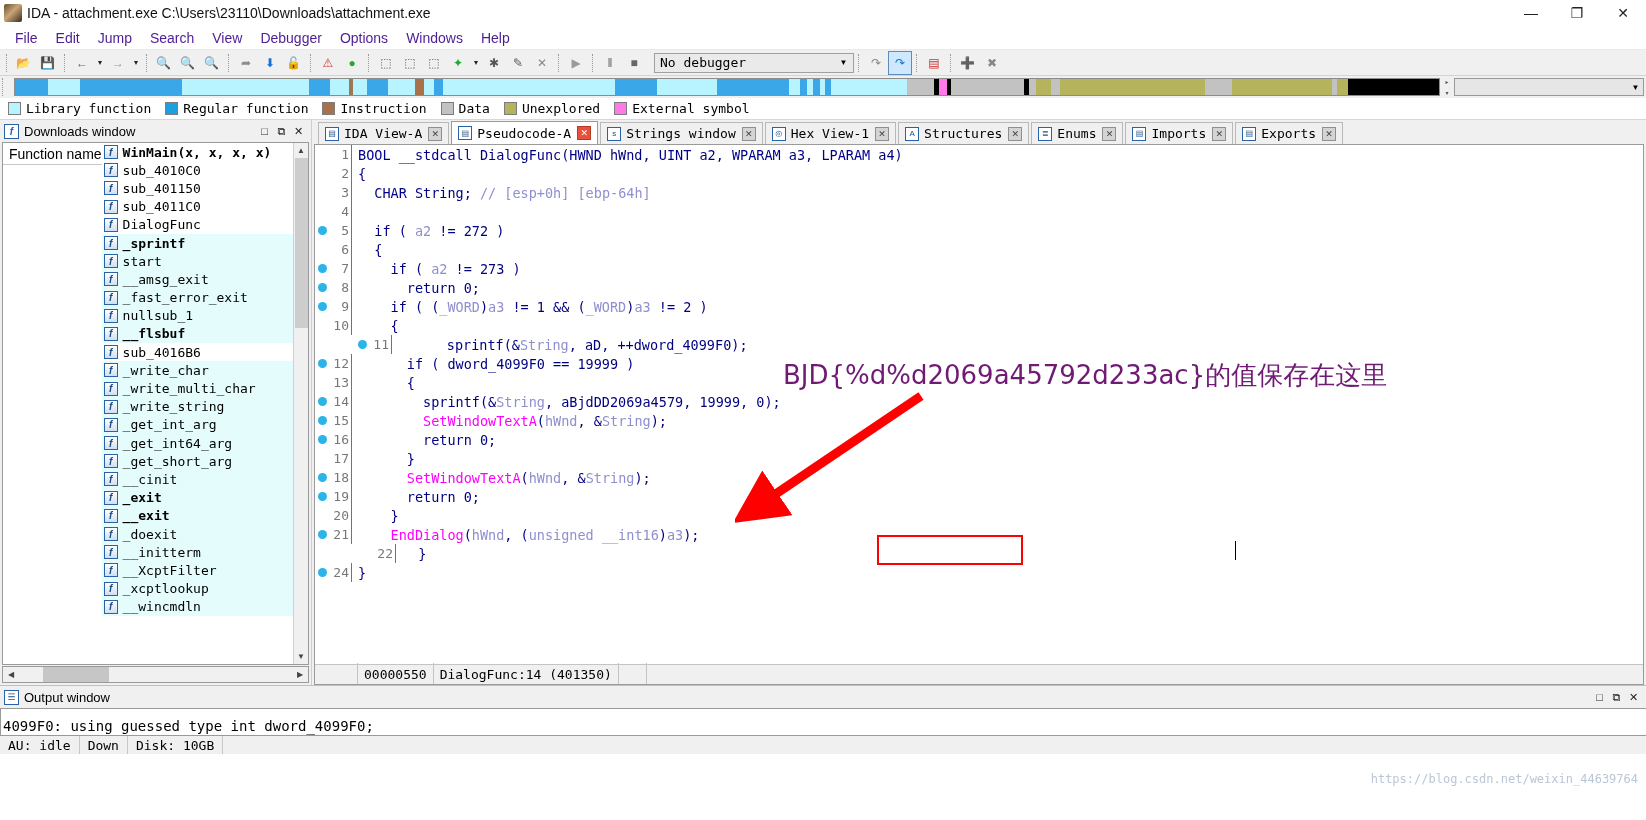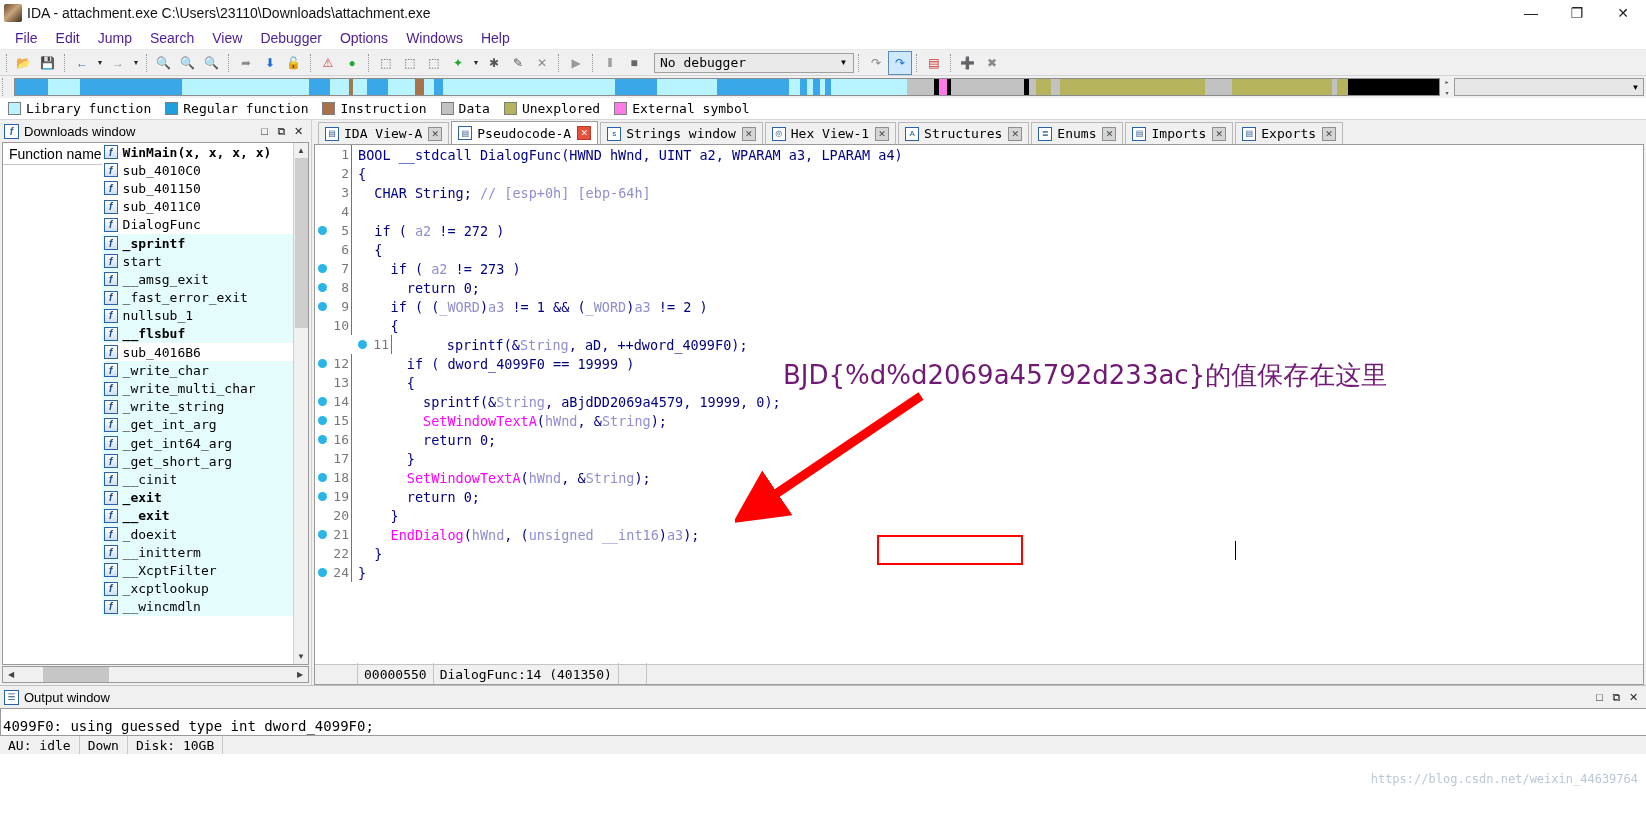--- a/index.html
+++ b/index.html
@@ -526,21 +526,21 @@
           <div class="cline" style="position: relative; z-index: 2;"><div class="bp"><i></i></div><div class="lnum">12</div><div class="gutterline"></div><div class="ctext"><span class="k-plain">      if ( dword_4099F0 == 19999 )</span></div></div>
           <div class="cline" style="position: relative; z-index: 2;"><div class="bp"></div><div class="lnum">13</div><div class="gutterline"></div><div class="ctext"><span class="k-plain">      {</span></div></div>
           <div class="cline" style="position: relative; z-index: 2;"><div class="bp"><i></i></div><div class="lnum">14</div><div class="gutterline"></div><div class="ctext"><span class="k-plain">        sprintf(&amp;</span><span class="k-var">String</span><span class="k-plain">, </span><span class="k-plain">aBjdDD2069a4579</span><span class="k-plain">, 19999, 0);</span></div></div>
           <div class="cline" style="position: relative; z-index: 2;"><div class="bp"><i></i></div><div class="lnum">15</div><div class="gutterline"></div><div class="ctext"><span class="k-plain">        </span><span class="k-fn">SetWindowTextA</span><span class="k-plain">(</span><span class="k-var">hWnd</span><span class="k-plain">, &amp;</span><span class="k-var">String</span><span class="k-plain">);</span></div></div>
           <div class="cline" style="position: relative; z-index: 2;"><div class="bp"><i></i></div><div class="lnum">16</div><div class="gutterline"></div><div class="ctext"><span class="k-plain">        return 0;</span></div></div>
           <div class="cline" style="position: relative; z-index: 2;"><div class="bp"></div><div class="lnum">17</div><div class="gutterline"></div><div class="ctext"><span class="k-plain">      }</span></div></div>
           <div class="cline" style="position: relative; z-index: 2;"><div class="bp"><i></i></div><div class="lnum">18</div><div class="gutterline"></div><div class="ctext"><span class="k-plain">      </span><span class="k-fn">SetWindowTextA</span><span class="k-plain">(</span><span class="k-var">hWnd</span><span class="k-plain">, &amp;</span><span class="k-var">String</span><span class="k-plain">);</span></div></div>
           <div class="cline" style="position: relative; z-index: 2;"><div class="bp"><i></i></div><div class="lnum">19</div><div class="gutterline"></div><div class="ctext"><span class="k-plain">      return 0;</span></div></div>
           <div class="cline" style="position: relative; z-index: 2;"><div class="bp"></div><div class="lnum">20</div><div class="gutterline"></div><div class="ctext"><span class="k-plain">    }</span></div></div>
           <div class="cline" style="position: relative; z-index: 2;"><div class="bp"><i></i></div><div class="lnum">21</div><div class="gutterline"></div><div class="ctext"><span class="k-plain">    </span><span class="k-fn">EndDialog</span><span class="k-plain">(</span><span class="k-var">hWnd</span><span class="k-plain">, (</span><span class="k-com">unsigned __int16</span><span class="k-plain">)</span><span class="k-var">a3</span><span class="k-plain">);</span></div></div>
-          <div class="cline" style="position: relative; z-index: 2;"><div class="bp"></div><div class="lnum">22</div><div class="gutterline"></div><div class="ctext"><span class="k-plain">  }</span></div></div>
+          <div class="cline" style="position: relative; z-index: 2; padding-left: 44px;"><div class="bp"></div><div class="lnum">22</div><div class="gutterline"></div><div class="ctext"><span class="k-plain">  }</span></div></div>
           <div class="cline" style="position: relative; z-index: 2;"><div class="bp"><i></i></div><div class="lnum">24</div><div class="gutterline"></div><div class="ctext"><span class="k-plain">}</span></div></div>
         </div>
       <div id="statusline">
         <div class="cell">00000550</div>
         <div class="cell">DialogFunc:14 (401350)</div>
         <div class="cell blank"></div>
       </div>
     </div>
   </div>
 </div>

